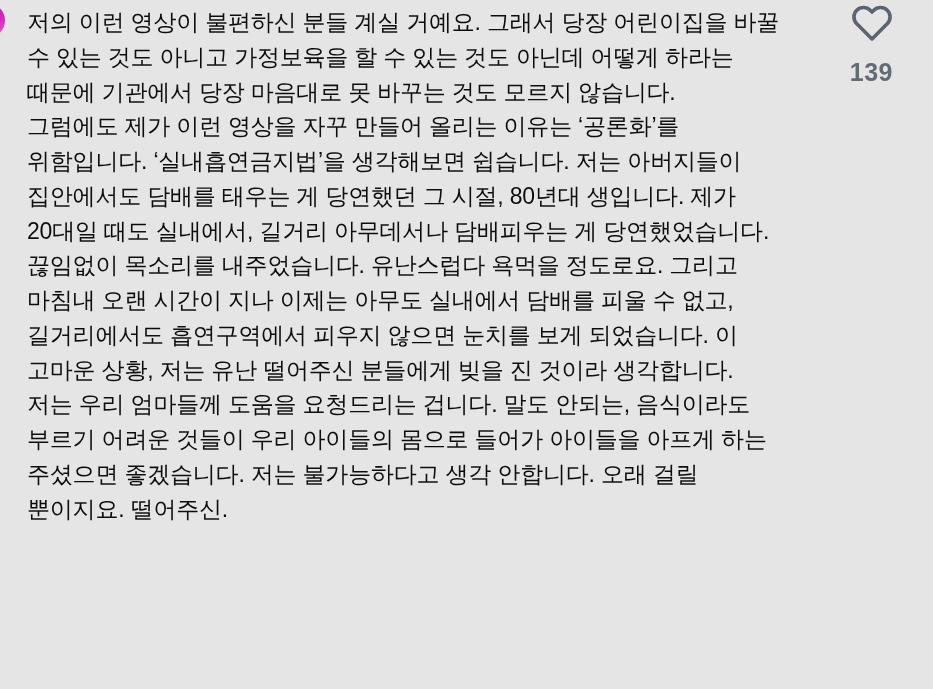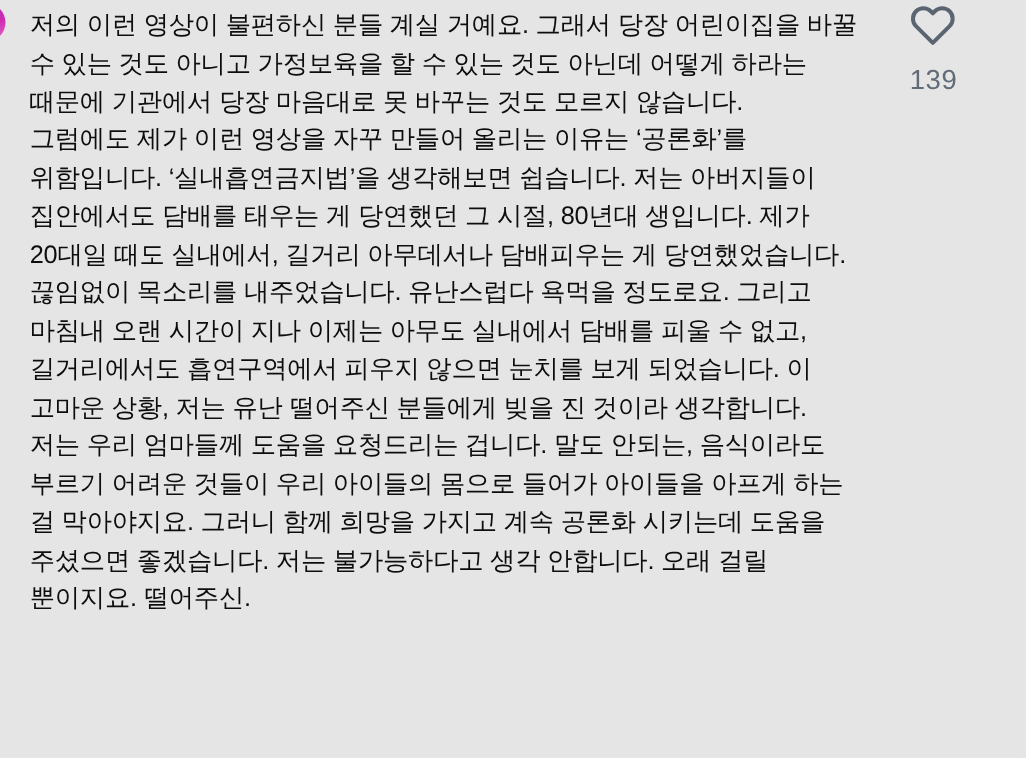--- a/index.html
+++ b/index.html
@@ -37,21 +37,22 @@
     letter-spacing: -0.2px;
   }
   .content .line {
     white-space: nowrap;
   }
   .reactions {
     position: absolute;
     left: 827px;
     top: 4px;
     width: 66px;
-    text-align: left;
+    text-align: right;
+    font-weight: bold;
   }
   .heart-btn {
     display: inline-block;
     width: 42px;
     height: 38px;
     line-height: 0;
     cursor: pointer;
     background: none;
     border: none;
     padding: 0;
@@ -77,21 +78,20 @@
     <div class="line">그럼에도 제가 이런 영상을 자꾸 만들어 올리는 이유는 ‘공론화’를</div>
     <div class="line">위함입니다. ‘실내흡연금지법’을 생각해보면 쉽습니다. 저는 아버지들이</div>
     <div class="line">집안에서도 담배를 태우는 게 당연했던 그 시절, 80년대 생입니다. 제가</div>
     <div class="line">20대일 때도 실내에서, 길거리 아무데서나 담배피우는 게 당연했었습니다.</div>
     <div class="line">끊임없이 목소리를 내주었습니다. 유난스럽다 욕먹을 정도로요. 그리고</div>
     <div class="line">마침내 오랜 시간이 지나 이제는 아무도 실내에서 담배를 피울 수 없고,</div>
     <div class="line">길거리에서도 흡연구역에서 피우지 않으면 눈치를 보게 되었습니다. 이</div>
     <div class="line">고마운 상황, 저는 유난 떨어주신 분들에게 빚을 진 것이라 생각합니다.</div>
     <div class="line">저는 우리 엄마들께 도움을 요청드리는 겁니다. 말도 안되는, 음식이라도</div>
     <div class="line">부르기 어려운 것들이 우리 아이들의 몸으로 들어가 아이들을 아프게 하는</div>
-    <div class="line">걸 막아야지요. 그러니 함께 희망을 가지고 계속 공론화 시키는데 도움을</div>
     <div class="line">주셨으면 좋겠습니다. 저는 불가능하다고 생각 안합니다. 오래 걸릴</div>
     <div class="line">뿐이지요. 떨어주신.</div>
   </div>
 
   <div class="reactions">
     <button class="heart-btn" aria-label="like">
       <span>
         <svg width="42" height="38" viewBox="0 0 24 22" fill="none" stroke="#5b6571" stroke-width="2.1" stroke-linecap="round" stroke-linejoin="round">
           <path d="M20.84 3.61a5.5 5.5 0 0 0-7.78 0L12 4.67l-1.06-1.06a5.5 5.5 0 0 0-7.78 7.78l1.06 1.06L12 20.23l7.78-7.78 1.06-1.06a5.5 5.5 0 0 0 0-7.78z"></path>
         </svg>

